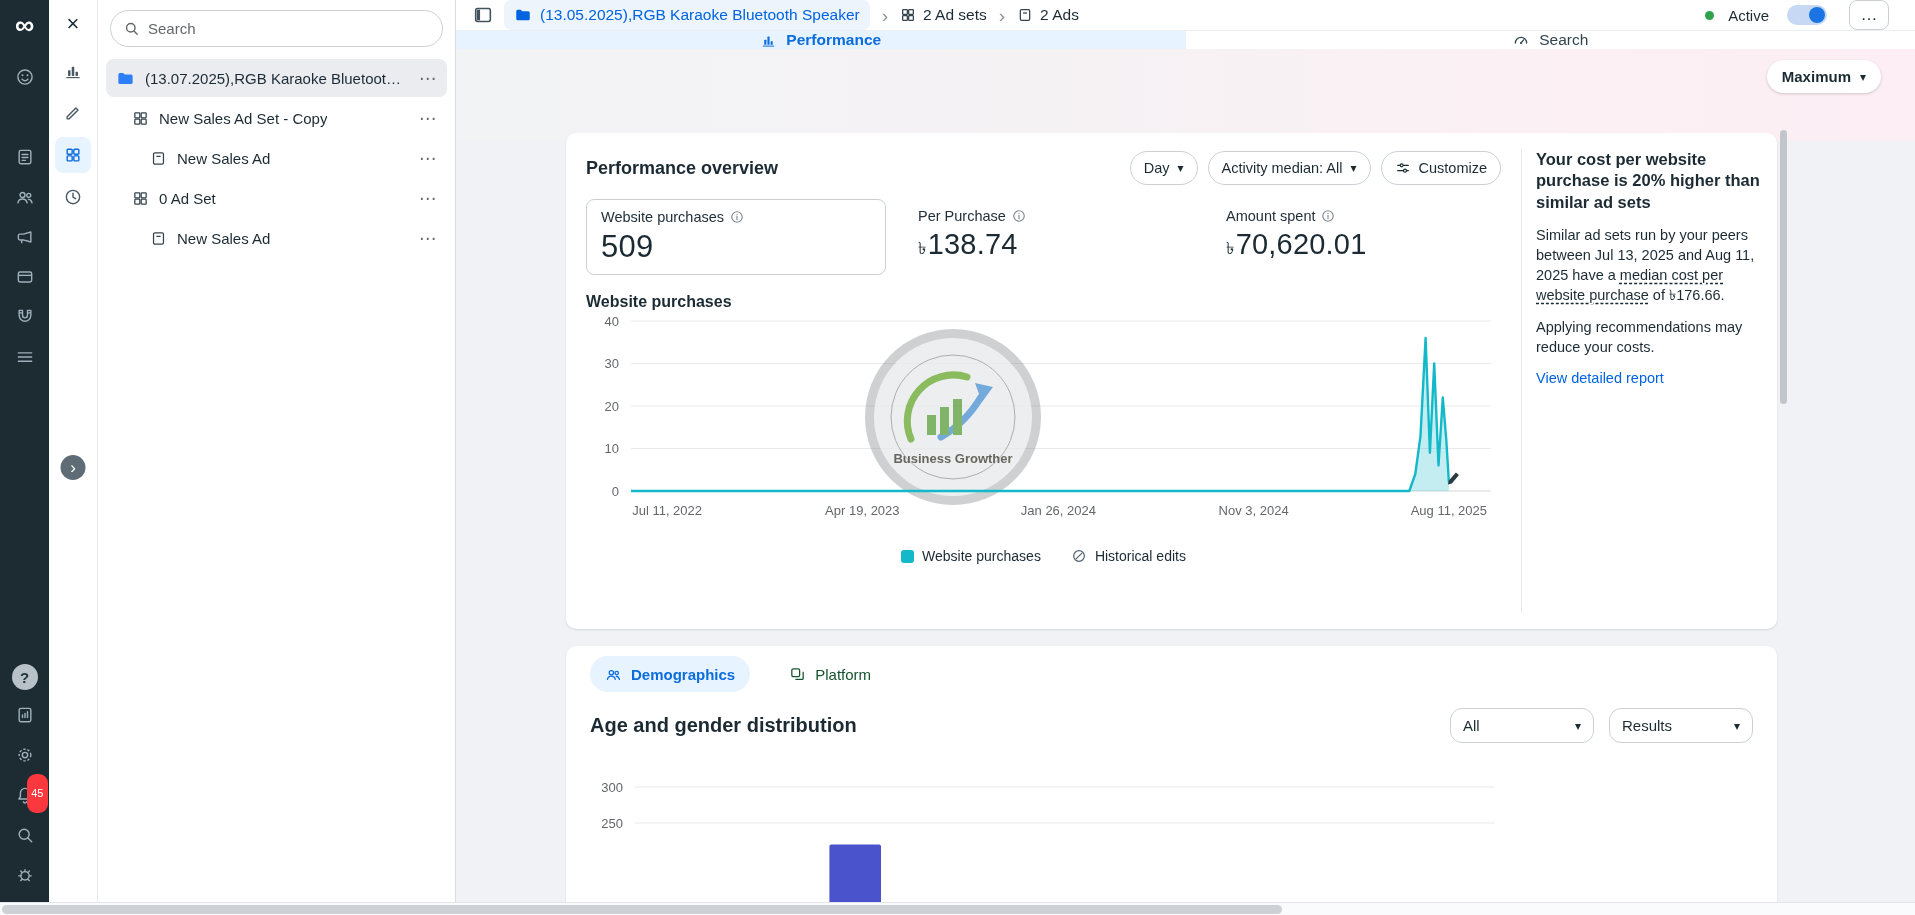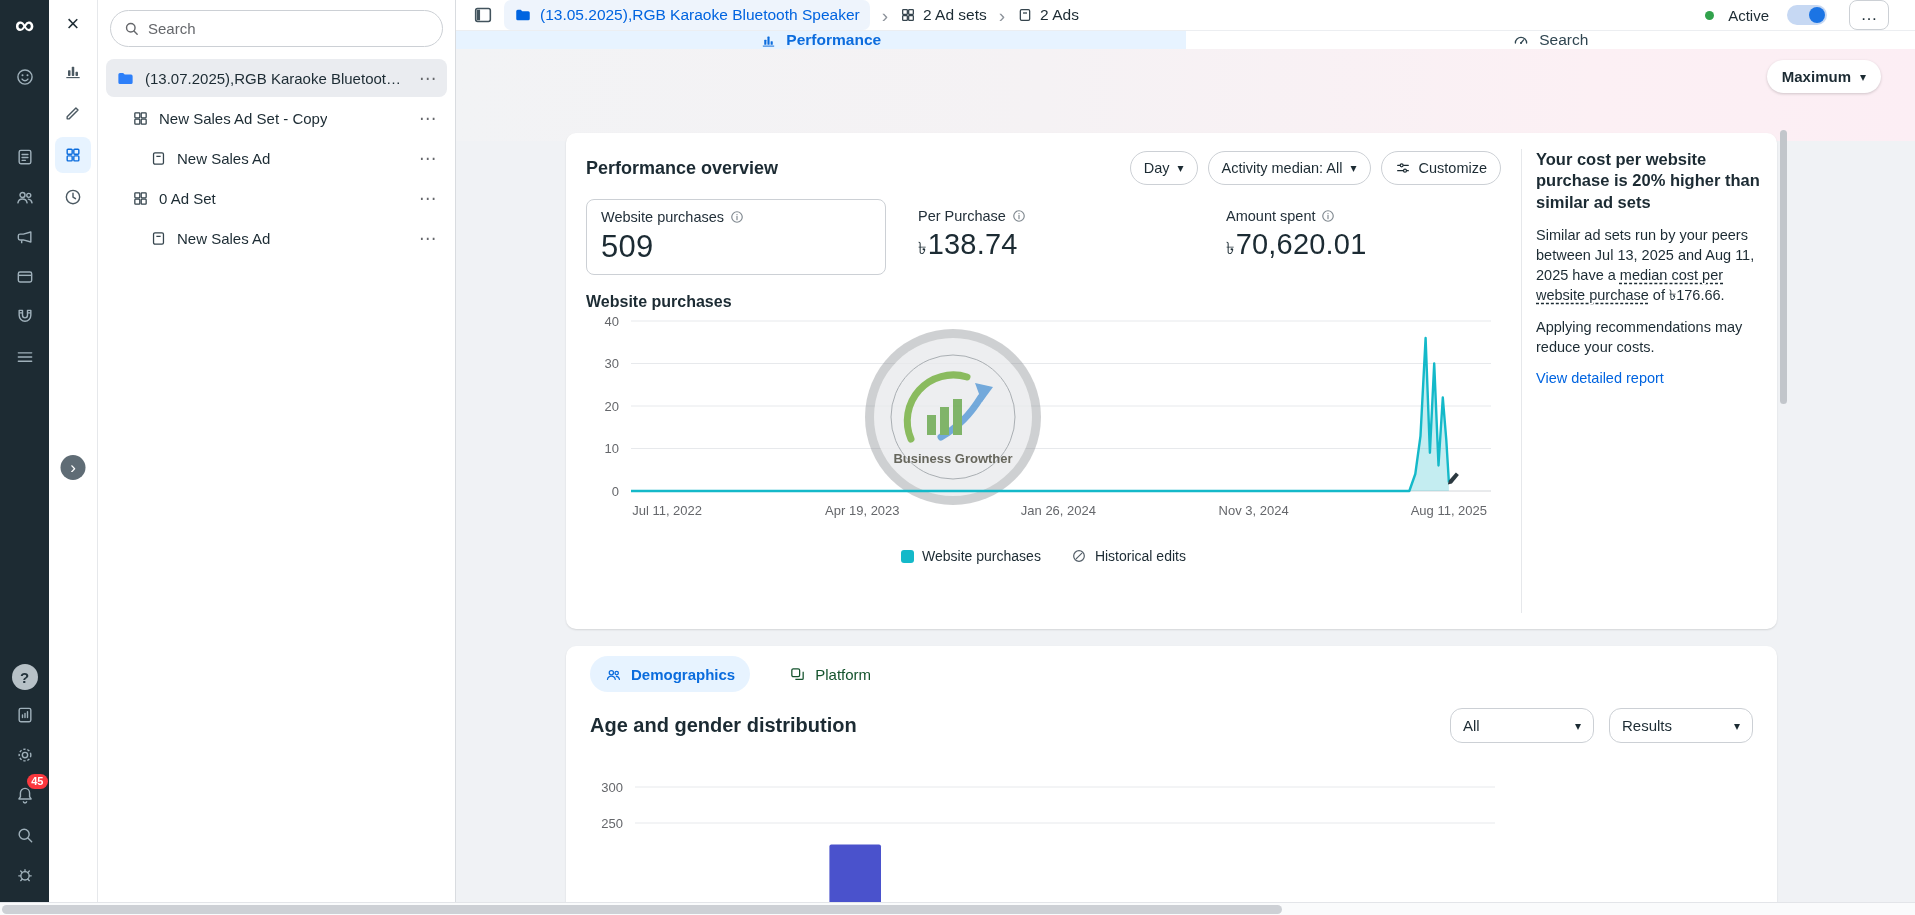--- a/index.html
+++ b/index.html
@@ -8,21 +8,21 @@
 svg{display:block}
 .app{position:relative;width:1915px;height:915px;display:flex}
 
 
 .global-rail{width:49px;flex:0 0 49px;background:#1d2b33;display:flex;flex-direction:column;align-items:center;padding:8px 0 20px;color:#9fb0ba}
 .meta-logo{color:#fff;font-size:27px;line-height:1;margin:4px 0 18px;font-weight:700}
 .g-icon{width:34px;height:36px;display:flex;align-items:center;justify-content:center;border-radius:8px;position:relative;margin:2px 0;cursor:pointer}
 .g-icon.gap-top{margin-top:42px}
 .g-spacer{flex:1}
 .help-circle{width:26px;height:26px;border-radius:50%;background:#b7c1c7;color:#24333c;font-weight:700;font-size:15px;display:flex;align-items:center;justify-content:center;margin:5px 0;cursor:pointer}
-.badge{position:absolute;top:-3px;right:-6px;background:#fa383e;color:#fff;font-size:11px;font-weight:700;line-height:1;padding:2px 4px;border-radius:9px}
+.badge{position:absolute;top:-3px;right:-6px;background:#fa383e;color:#fff;font-size:11px;font-weight:400;line-height:1;padding:14px 4px;border-radius:9px}
 
 
 .tool-rail{width:49px;flex:0 0 49px;background:#fff;border-right:1px solid #e6e8eb;display:flex;flex-direction:column;align-items:center;padding:10px 0;position:relative;color:#4b5962}
 .close-btn{font-size:22px;color:#1c2b33;height:28px;display:flex;align-items:center;justify-content:center;margin-bottom:12px;cursor:pointer}
 .t-icon{width:36px;height:36px;border-radius:8px;display:flex;align-items:center;justify-content:center;margin:3px 0;cursor:pointer}
 .t-icon.selected{background:#e7f3ff;color:#0b6cdd}
 .expand-btn{position:absolute;left:50%;transform:translateX(-50%);top:455px;width:25px;height:25px;border-radius:50%;background:#5f6c75;color:#fff;font-size:17px;display:flex;align-items:center;justify-content:center;cursor:pointer}
 
 
 .sidebar{width:358px;flex:0 0 358px;background:#fff;border-right:1px solid #d9dce0;padding-top:10px}

